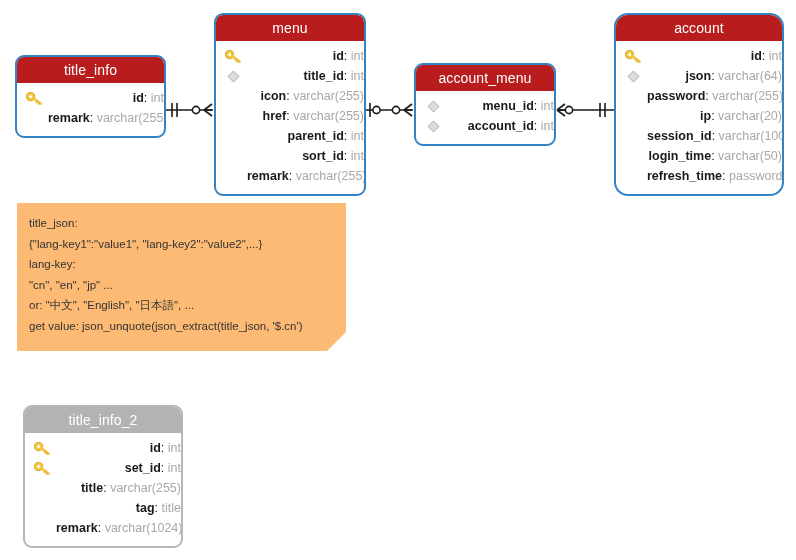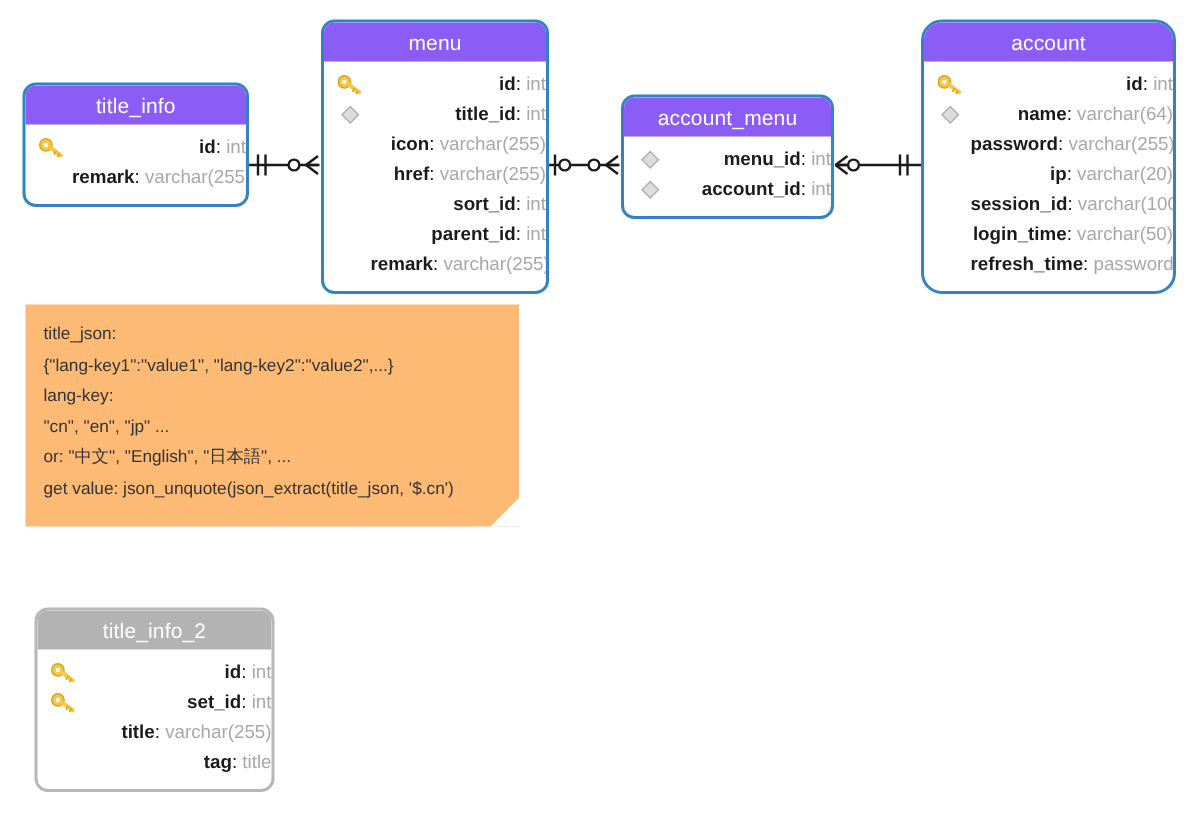--- a/index.html
+++ b/index.html
@@ -31,21 +31,21 @@
     border: 2px solid #3282c4;
     border-radius: 9px;
     background: #ffffff;
     overflow: hidden;
     z-index: 3;
   }
   .entity.gray {
     border-color: #b7b7b7;
   }
   .entity-header {
-    background: #8b5cf6;
+    background: #b91c1c;
     color: #ffffff;
     text-align: center;
     font-size: 14px;
     line-height: 26px;
     height: 26px;
     letter-spacing: .1px;
     white-space: nowrap;
   }
   .entity.gray .entity-header {
     background: #b3b3b3;
@@ -221,25 +221,25 @@
 
       <div class="attr">
         <span class="aname">icon</span><span class="colon">: </span><span class="atype">varchar(255)</span>
       </div>
 
       <div class="attr">
         <span class="aname">href</span><span class="colon">: </span><span class="atype">varchar(255)</span>
       </div>
 
       <div class="attr">
+        <span class="aname">parent_id</span><span class="colon">: </span><span class="atype">int</span>
+      </div>
+
+      <div class="attr">
         <span class="aname">sort_id</span><span class="colon">: </span><span class="atype">int</span>
-      </div>
-
-      <div class="attr">
-        <span class="aname">parent_id</span><span class="colon">: </span><span class="atype">int</span>
       </div>
 
       <div class="attr">
         <span class="aname">remark</span><span class="colon">: </span><span class="atype">varchar(255)</span>
       </div>
 
     </div>
   </div>
 
   <div class="entity" style="left:414px; top:63px; width:142px;">
@@ -283,21 +283,21 @@
         </span>
         <span class="aname">id</span><span class="colon">: </span><span class="atype">int</span>
       </div>
 
       <div class="attr">
         <span class="icon-slot">
           <svg width="13" height="13" viewBox="0 0 13 13">
             <polygon points="6.5,1 12,6.5 6.5,12 1,6.5" fill="#dcdcdc" stroke="#b0b0b0" stroke-width="1"></polygon>
           </svg>
         </span>
-        <span class="aname">name</span><span class="colon">: </span><span class="atype">varchar(64)</span>
+        <span class="aname">json</span><span class="colon">: </span><span class="atype">varchar(64)</span>
       </div>
 
       <div class="attr">
         <span class="aname">password</span><span class="colon">: </span><span class="atype">varchar(255)</span>
       </div>
 
       <div class="attr">
         <span class="aname">ip</span><span class="colon">: </span><span class="atype">varchar(20)</span>
       </div>
 
@@ -359,17 +359,20 @@
       </div>
 
       <div class="attr">
         <span class="aname">title</span><span class="colon">: </span><span class="atype">varchar(255)</span>
       </div>
 
       <div class="attr">
         <span class="aname">tag</span><span class="colon">: </span><span class="atype">title</span>
       </div>
 
+      <div class="attr">
+        <span class="aname">remark</span><span class="colon">: </span><span class="atype">varchar(1024)</span>
+      </div>
 
     </div>
   </div>
 
 </div>
 
 </body></html>

